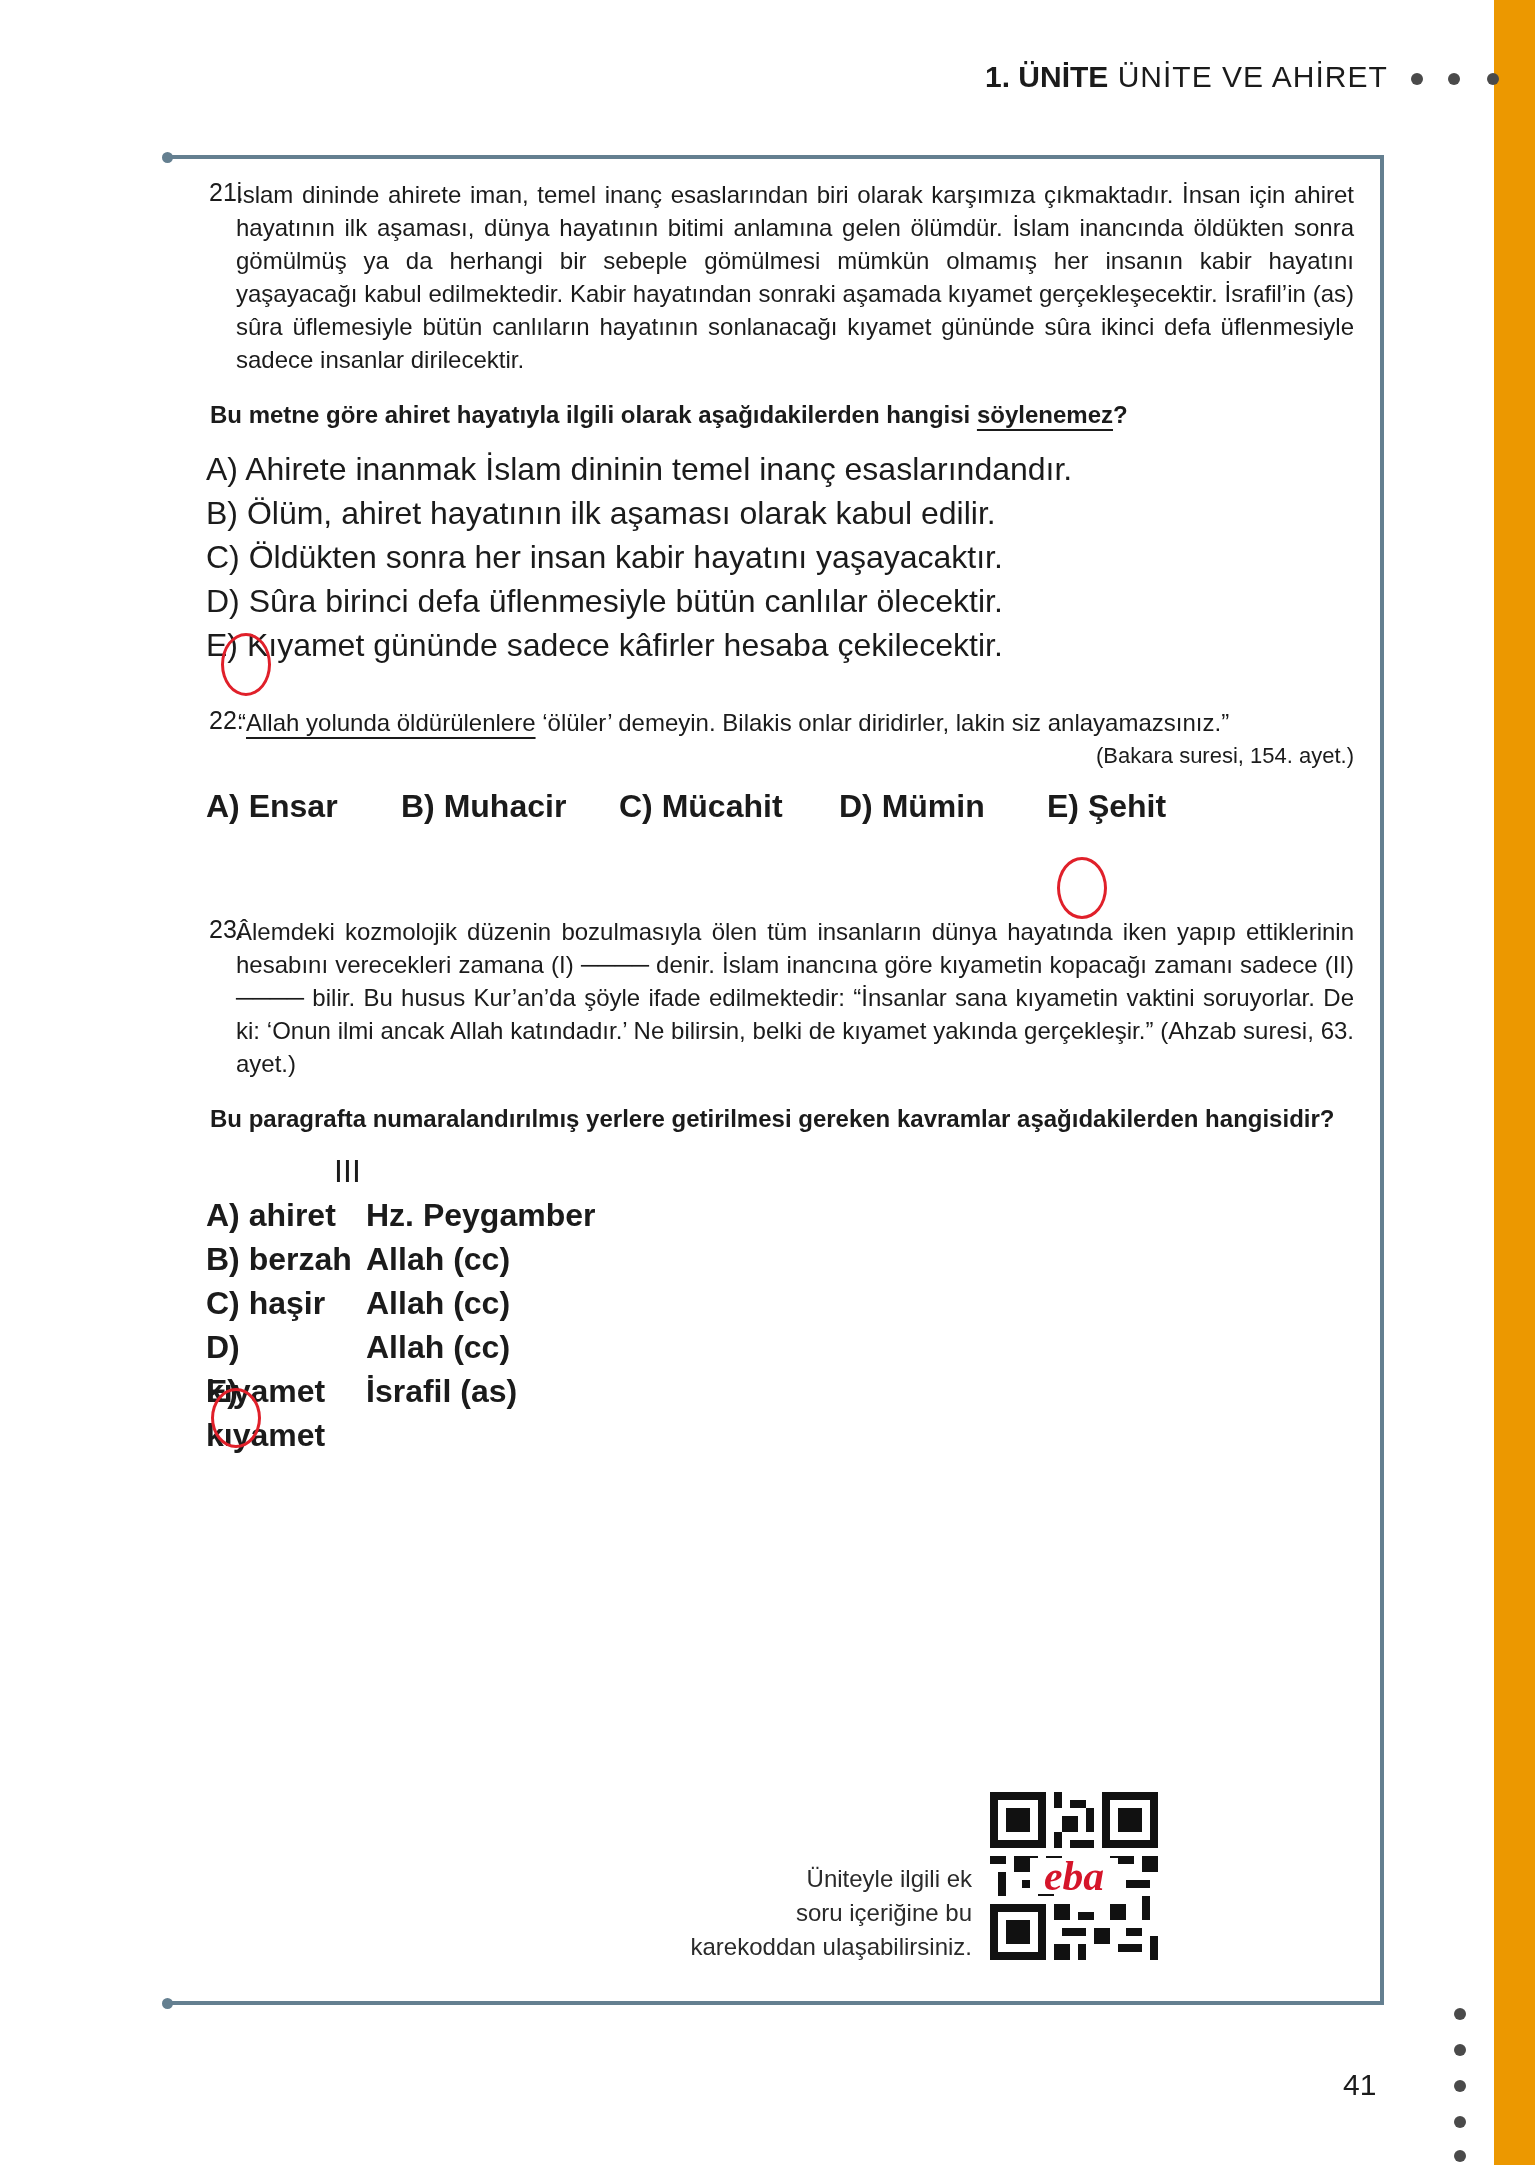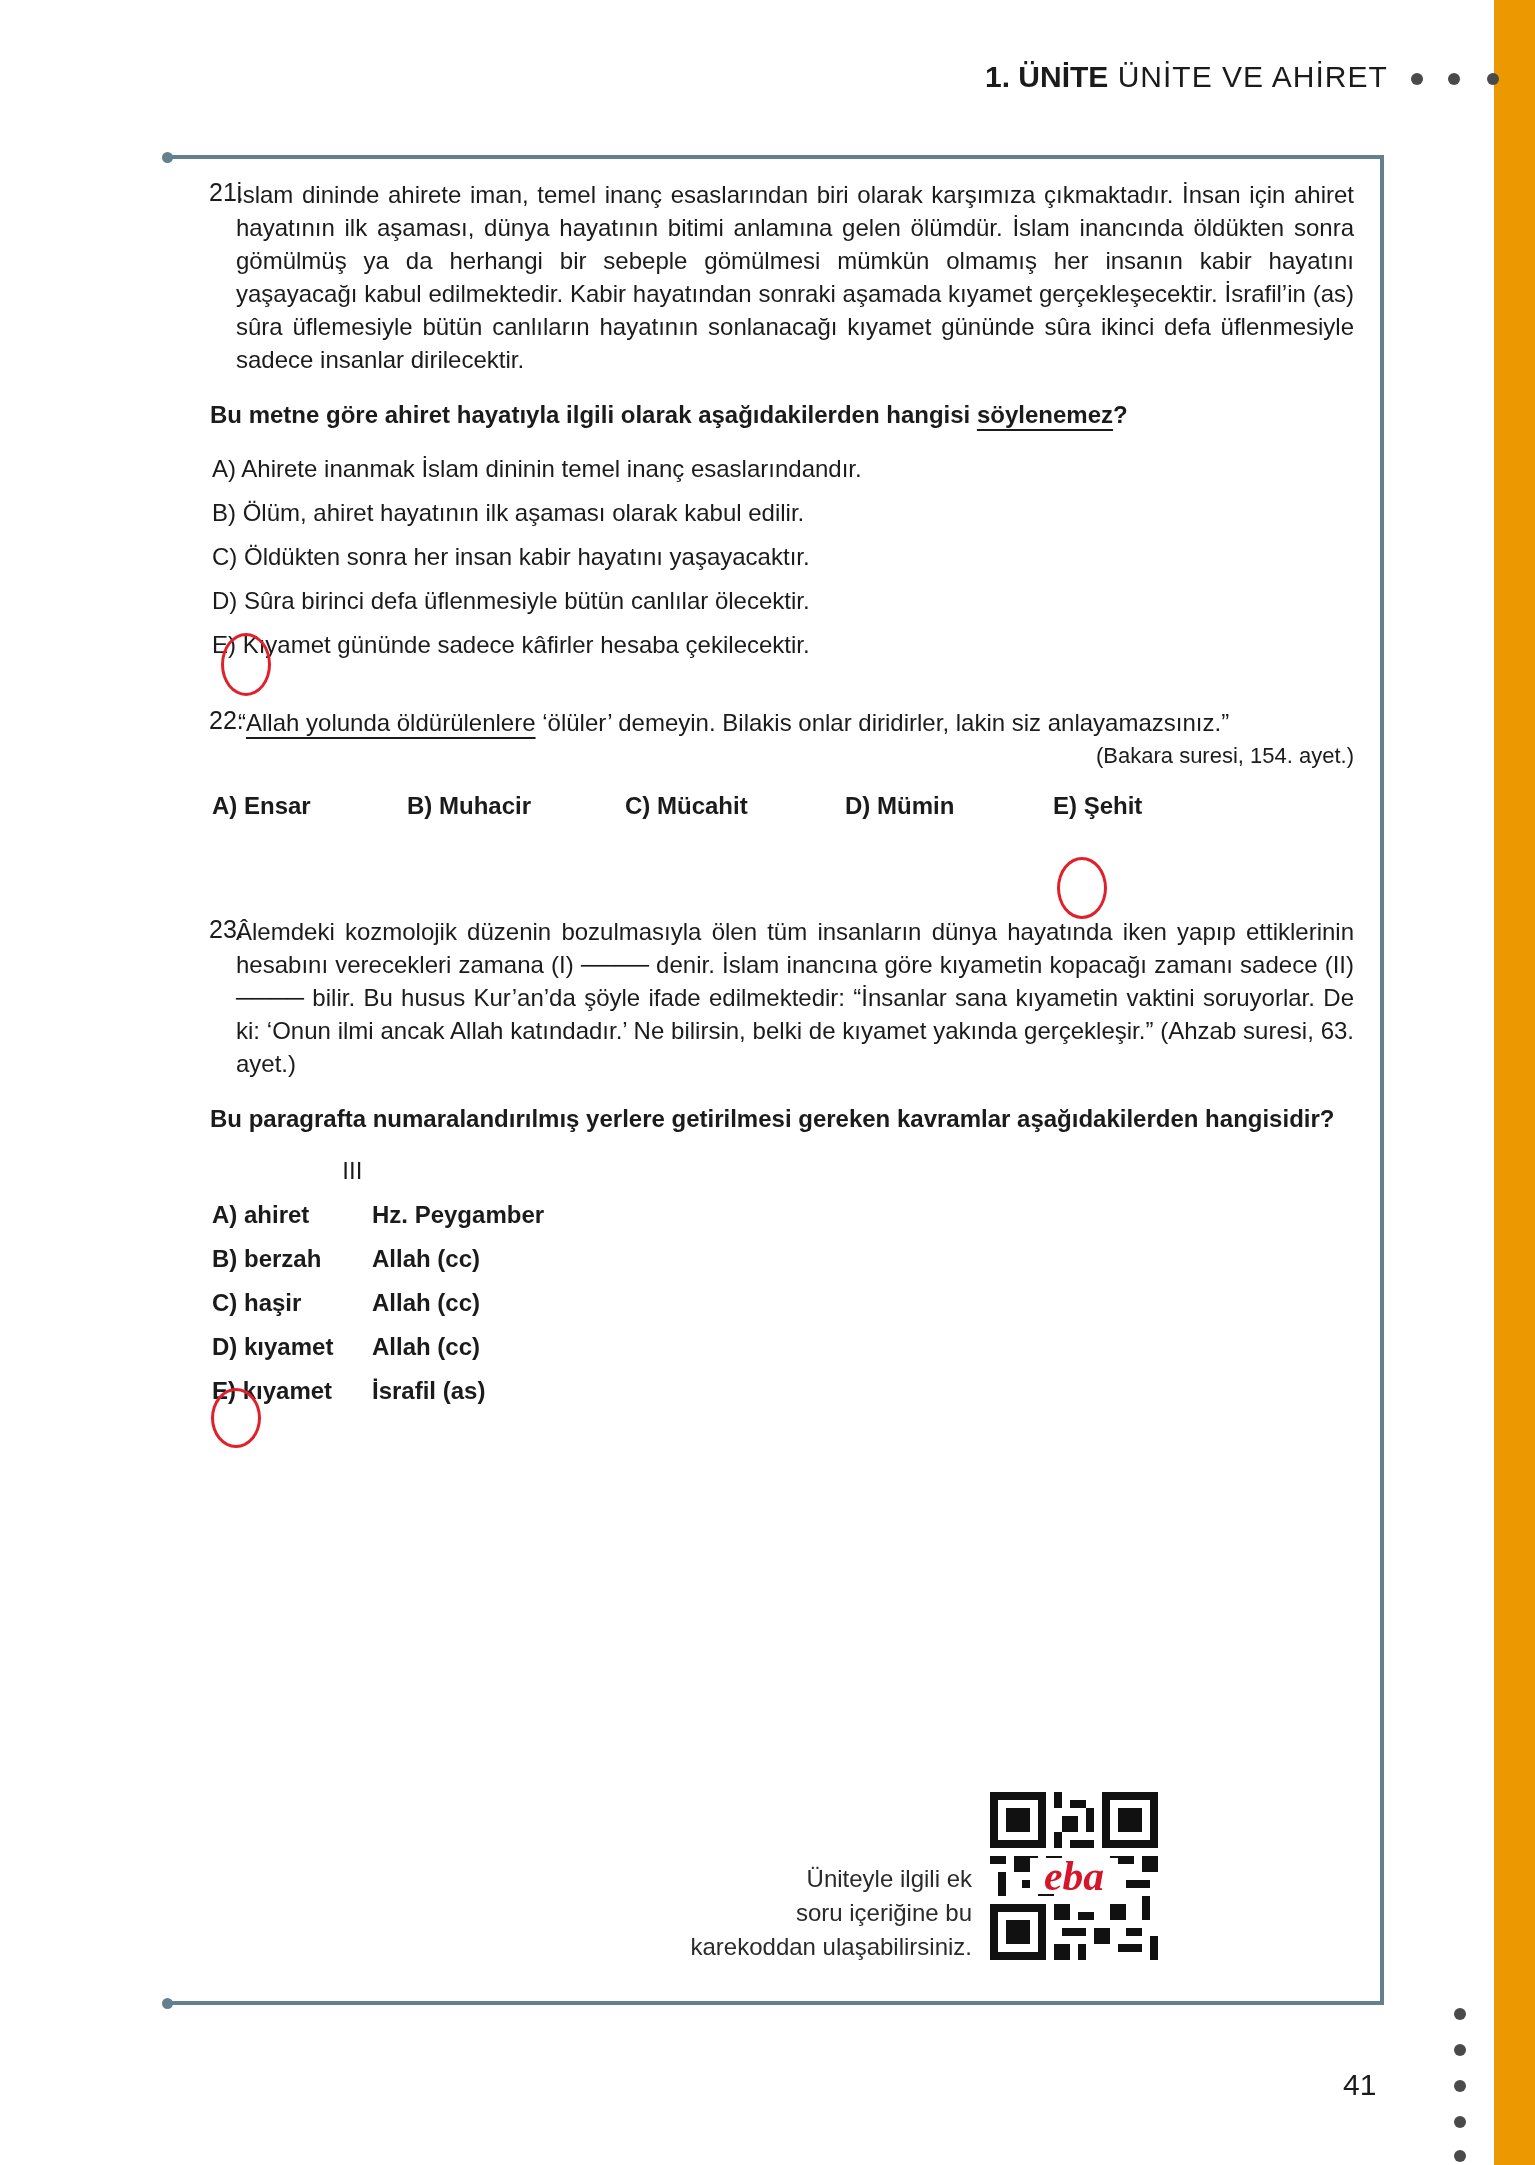--- a/index.html
+++ b/index.html
@@ -13,21 +13,21 @@
   .header-title b { font-weight: bold; letter-spacing: 0; }
   .dot { position: absolute; width: 12px; height: 12px; border-radius: 50%; background: #4a4a4a; }
   .frame-top { position: absolute; left: 168px; top: 155px; width: 1216px; height: 4px; background: #647f90; }
   .frame-bottom { position: absolute; left: 168px; top: 2001px; width: 1216px; height: 4px; background: #647f90; }
   .frame-right { position: absolute; left: 1380px; top: 155px; width: 4px; height: 1850px; background: #647f90; }
   .frame-node { position: absolute; width: 11px; height: 11px; border-radius: 50%; background: #647f90; }
   .q { position: absolute; left: 186px; width: 1168px; }
   .q-num { position: absolute; left: 0; top: 0; font-weight: normal; font-size: 25px; margin-left: 23px; }
   .q-body { margin-left: 50px; font-size: 24px; line-height: 33px; text-align: justify; }
   .q-stem { margin-left: 24px; font-size: 24px; line-height: 33px; font-weight: bold; }
-  .opts { margin-left: 26px; font-size: 24px; }
+  .opts { margin-left: 20px; font-size: 32px; }
   .opt { height: 44px; line-height: 44px; position: relative; }
   .opt-row { display: flex; height: 44px; line-height: 44px; font-weight: bold; }
   .u { text-decoration: underline; text-underline-offset: 6px; }
   .source { text-align: right; font-size: 22px; line-height: 33px; }
   .circle { position: absolute; border: 3px solid #e0202a; border-radius: 50%; box-sizing: border-box; }
   .grid-head { display: flex; height: 44px; line-height: 44px; }
   .qr-text { position: absolute; right: 563px; top: 1862px; text-align: right; font-size: 24px; line-height: 34px; color: #2a2a2a; }
   .qr { position: absolute; left: 990px; top: 1792px; width: 168px; height: 168px; }
   .page-num { position: absolute; left: 1343px; top: 2068px; font-size: 30px; color: #1b1b1b; }
 </style>

